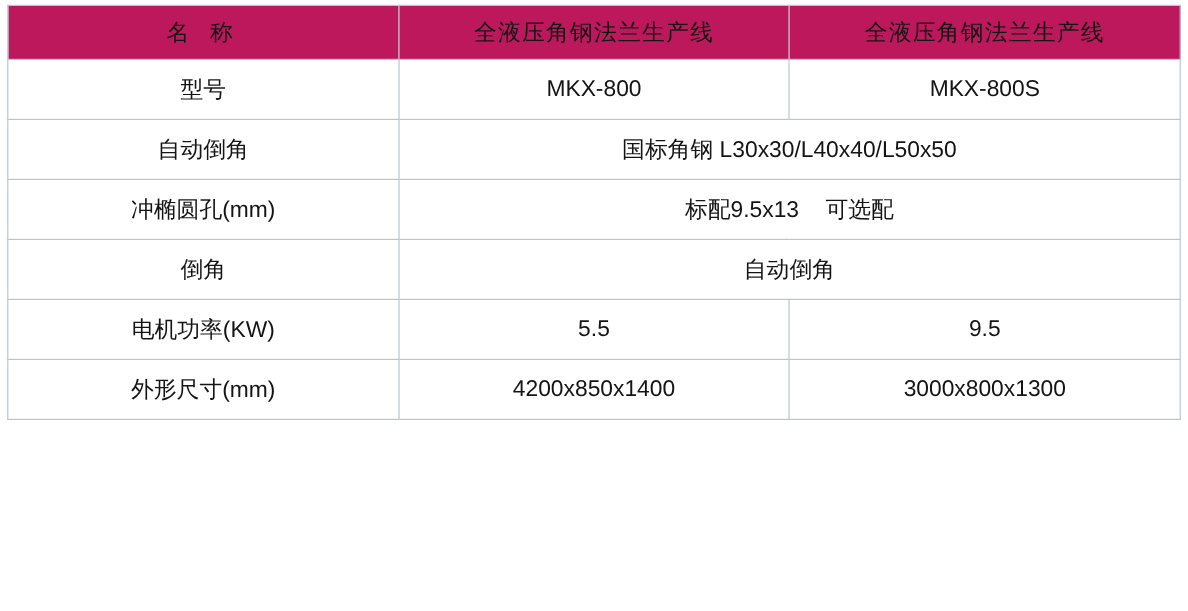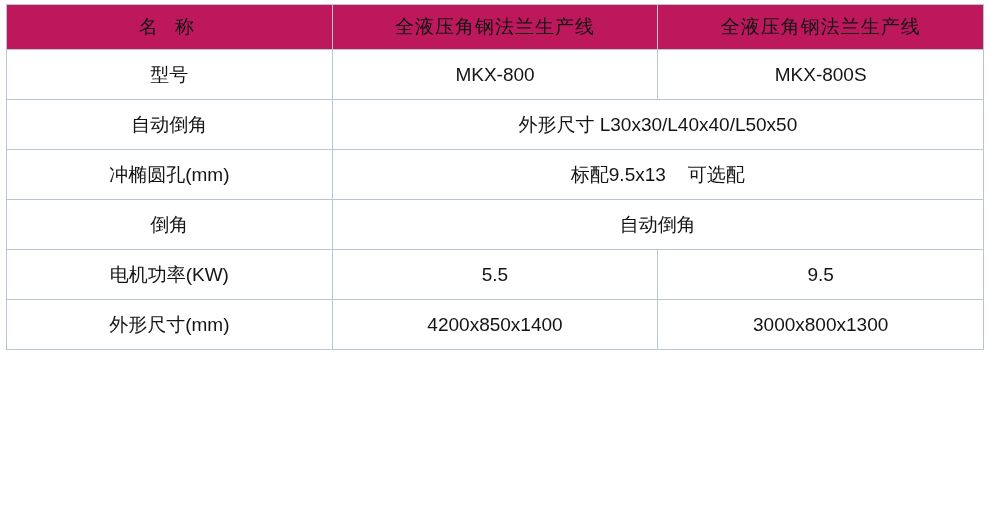--- a/index.html
+++ b/index.html
@@ -78,21 +78,21 @@
     <tbody>
 
       <tr>
         <td class="label-cell">型号</td>
         <td class="val-cell">MKX-800</td>
         <td class="val-cell">MKX-800S</td>
       </tr>
 
       <tr>
         <td class="label-cell">自动倒角</td>
-        <td class="wide-cell" colspan="2">外形尺寸 L30x30/L40x40/L50x50</td>
+        <td class="wide-cell" colspan="2">国标角钢 L30x30/L40x40/L50x50</td>
       </tr>
 
 
       <tr>
         <td class="label-cell">冲椭圆孔(mm)</td>
         <td class="wide-cell" colspan="2"><span>标配9.5x13</span><span class="gap"></span><span>可选配</span></td>
       </tr>
 
       <tr>
         <td class="label-cell">倒角</td>

